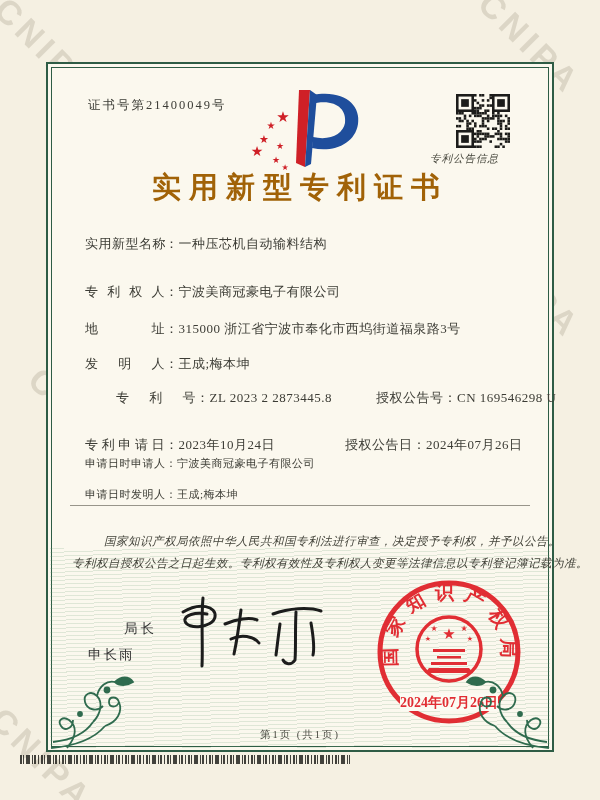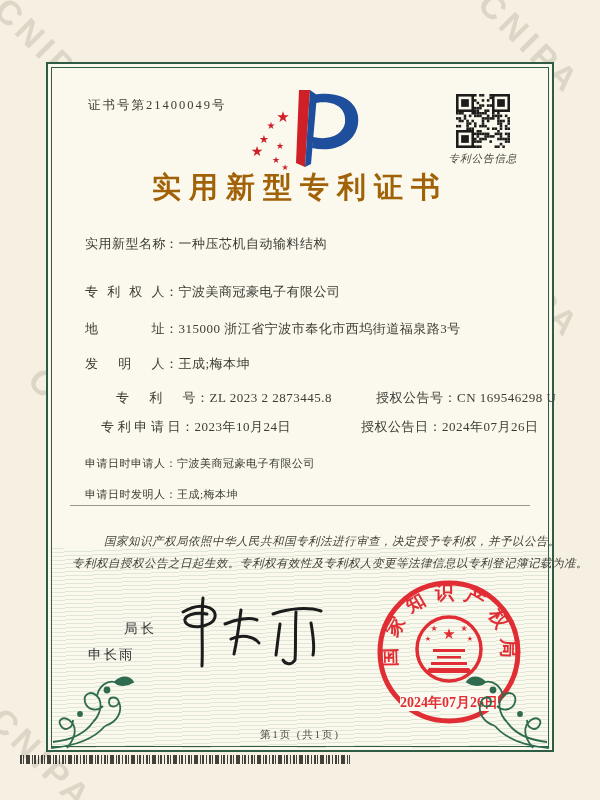--- a/index.html
+++ b/index.html
@@ -11,21 +11,21 @@
       transform:rotate(45deg);transform-origin:left top;white-space:nowrap;pointer-events:none;}
   
   .frame-outer{position:absolute;left:46px;top:62px;width:508px;height:690px;box-sizing:border-box;
       border:2px solid #2e5c45;background:#fbf8ee;}
   .frame-inner{position:absolute;left:3px;top:3px;right:3px;bottom:3px;border:1px solid #2e5c45;}
   .guilloche{position:absolute;left:50px;top:548px;width:500px;height:200px;
       background:repeating-linear-gradient(178deg,rgba(110,160,120,.20) 0px,rgba(110,160,120,.20) 1px,transparent 1px,transparent 4px);}
   .cert-no{position:absolute;left:88px;top:97px;font-size:12.5px;letter-spacing:2px;color:#3b3b35;}
   .logo{position:absolute;left:240px;top:86px;width:130px;height:84px;}
   .qr-wrap{position:absolute;left:456px;top:94px;width:54px;}
-  .qr-caption{position:absolute;left:430px;top:152px;width:106px;text-align:center;
+  .qr-caption{position:absolute;left:430px;top:152px;width:106px;text-align:left;
       font-size:10.5px;font-style:italic;letter-spacing:1px;color:#47473d;}
   .title{position:absolute;left:0;top:168px;width:100%;text-align:center;margin:0;
       font-size:29px;font-weight:700;letter-spacing:8px;color:#a16207;}
   .row{position:absolute;left:85px;right:55px;font-size:13px;letter-spacing:.5px;color:#3c3c35;white-space:nowrap;}
   .row.small{font-size:11px;}
   .flabel{display:inline-block;width:80px;text-align:justify;text-align-last:justify;vertical-align:bottom;}
   .col2{position:absolute;left:260px;top:0;}
   .sep{position:absolute;left:70px;top:505px;width:460px;height:1px;background:#98958a;}
   .statement{position:absolute;white-space:nowrap;font-size:11.5px;font-style:italic;
       letter-spacing:.5px;color:#43433a;}
@@ -240,21 +240,21 @@
   </div>
   <div class="row" style="top:355px;">
     <span class="flabel">发明人</span><span>：</span><span>王成;梅本坤</span>
   </div>
   <div class="row" style="top:389px;margin-left:31px;">
     <span class="flabel">专利号</span><span>：</span><span>ZL 2023 2 2873445.8</span>
     <span class="col2">
       <span>授权公告号</span><span>：</span><span>CN 169546298 U</span>
     </span>
   </div>
-  <div class="row" style="top:418px;margin-left:16px;">
+  <div class="row" style="top:436px;">
     <span class="flabel">专利申请日</span><span>：</span><span>2023年10月24日</span>
     <span class="col2">
       <span>授权公告日</span><span>：</span><span>2024年07月26日</span>
     </span>
   </div>
   <div class="row small" style="top:456px;">
     <span>申请日时申请人</span><span>：</span><span>宁波美商冠豪电子有限公司</span>
   </div>
   <div class="row small" style="top:487px;">
     <span>申请日时发明人</span><span>：</span><span>王成;梅本坤</span>

